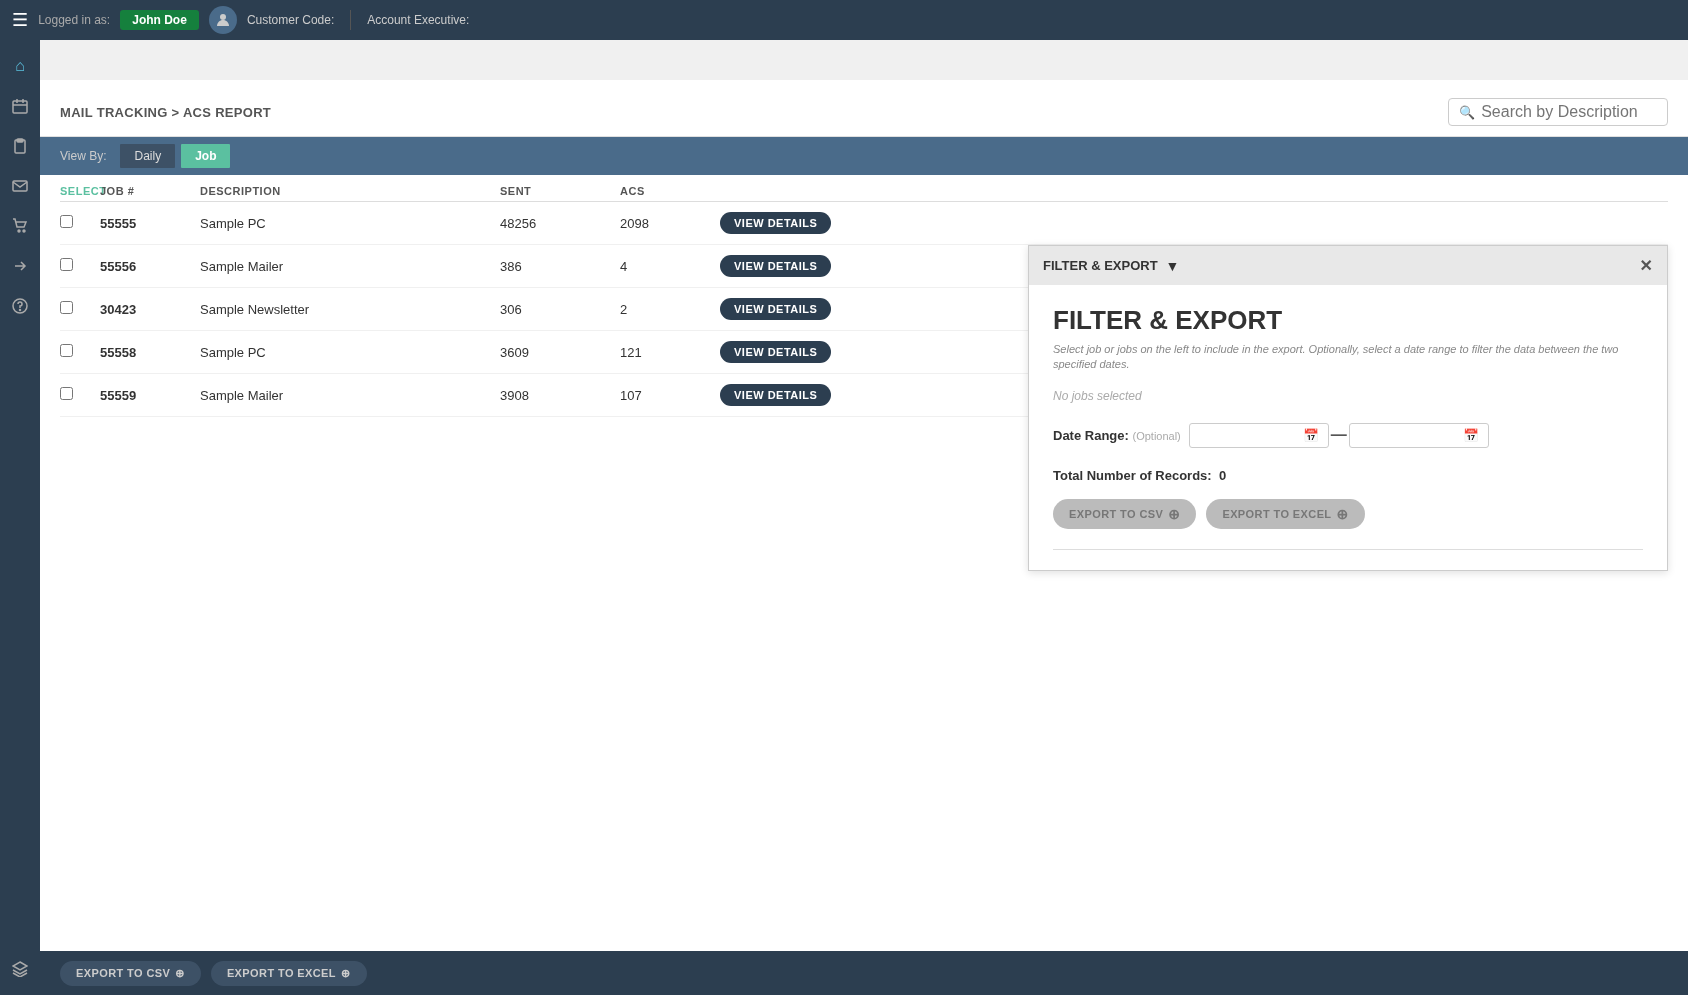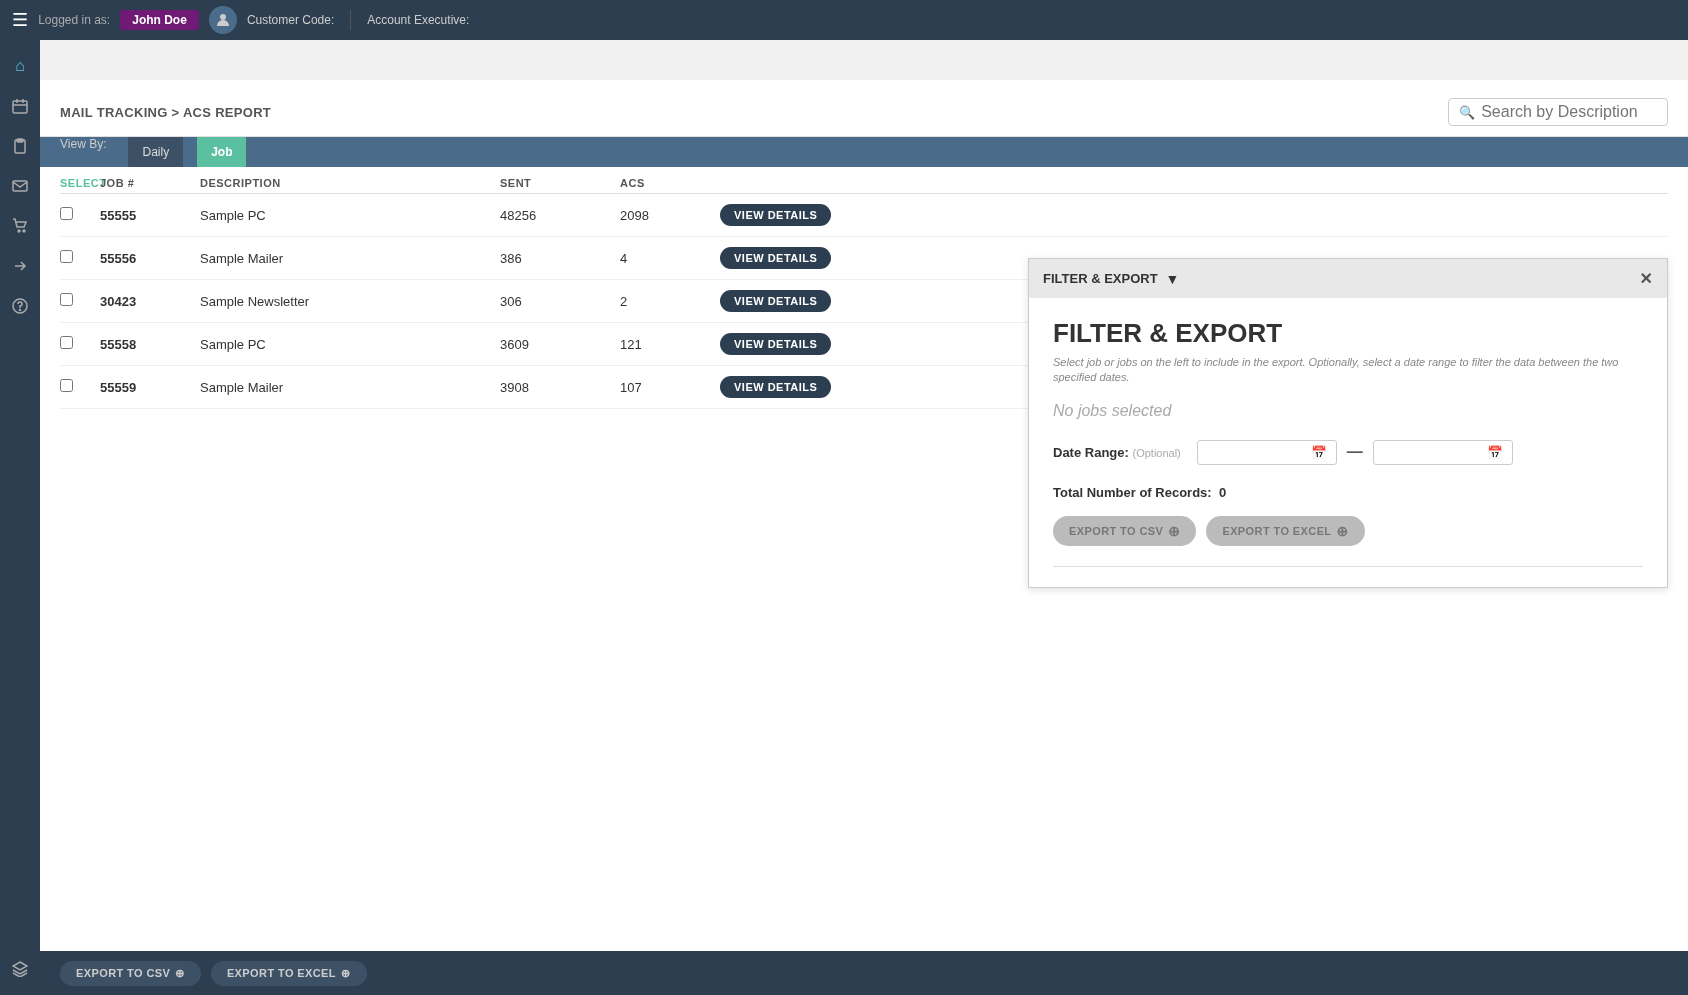--- a/index.html
+++ b/index.html
@@ -16,21 +16,21 @@
       color: #fff;
       font-size: 13px;
     }
     .top-nav .menu-icon {
       font-size: 18px;
       cursor: pointer;
       color: #fff;
     }
     .top-nav .logged-in-label { color: #aaa; font-size: 12px; }
     .top-nav .user-name-badge {
-      background: #701a75;
+      background: #15803d;
       color: #fff;
       padding: 3px 12px;
       border-radius: 3px;
       font-size: 12px;
       font-weight: bold;
     }
     .top-nav .user-icon {
       background: #4a6b8a;
       border-radius: 50%;
       width: 28px;
@@ -119,23 +119,24 @@
       color: #777;
       width: 100%;
       background: transparent;
     }
     .search-box .search-icon { color: #888; font-size: 13px; }
 
     
     .view-by-bar {
       background: #4a6b8a;
       display: flex;
+      align-items: center;
       padding: 0 20px;
-      height: 30px;
-      gap: 14px;
+      height: 38px;
+      gap: 6px;
     }
     .view-by-label {
       color: #ccc;
       font-size: 12px;
       margin-right: 8px;
     }
     .tab-btn {
       padding: 5px 14px;
       font-size: 12px;
       border: none;
@@ -186,21 +187,21 @@
       font-size: 11px;
       font-weight: bold;
       cursor: pointer;
       letter-spacing: 0.5px;
     }
     input[type="checkbox"] { cursor: pointer; }
 
     
     .filter-panel {
       position: absolute;
-      top: 178px;
+      top: 165px;
       right: 20px;
       width: 640px;
       background: #fff;
       border: 1px solid #ccc;
       box-shadow: 0 2px 8px rgba(0,0,0,0.12);
     }
     .filter-panel-header {
       background: #e8e8e8;
       padding: 10px 14px;
       display: flex;
@@ -242,29 +243,29 @@
     }
     .jobs-selected-label {
       font-size: 13px;
       font-weight: bold;
       color: #333;
       border-bottom: 1px solid #ccc;
       padding-bottom: 8px;
       margin-bottom: 12px;
     }
     .jobs-placeholder {
-      font-size: 16px;
+      font-size: 12px;
       color: #aaa;
       font-style: italic;
       margin-bottom: 20px;
     }
     .date-range-row {
       display: flex;
       align-items: center;
-      gap: 10px;
+      gap: 2px;
       margin-bottom: 20px;
     }
     .date-range-label {
       font-size: 13px;
       font-weight: bold;
       color: #333;
       margin-right: 6px;
     }
     .date-optional { color: #aaa; font-size: 11px; font-weight: normal; }
     .date-input-wrapper {

